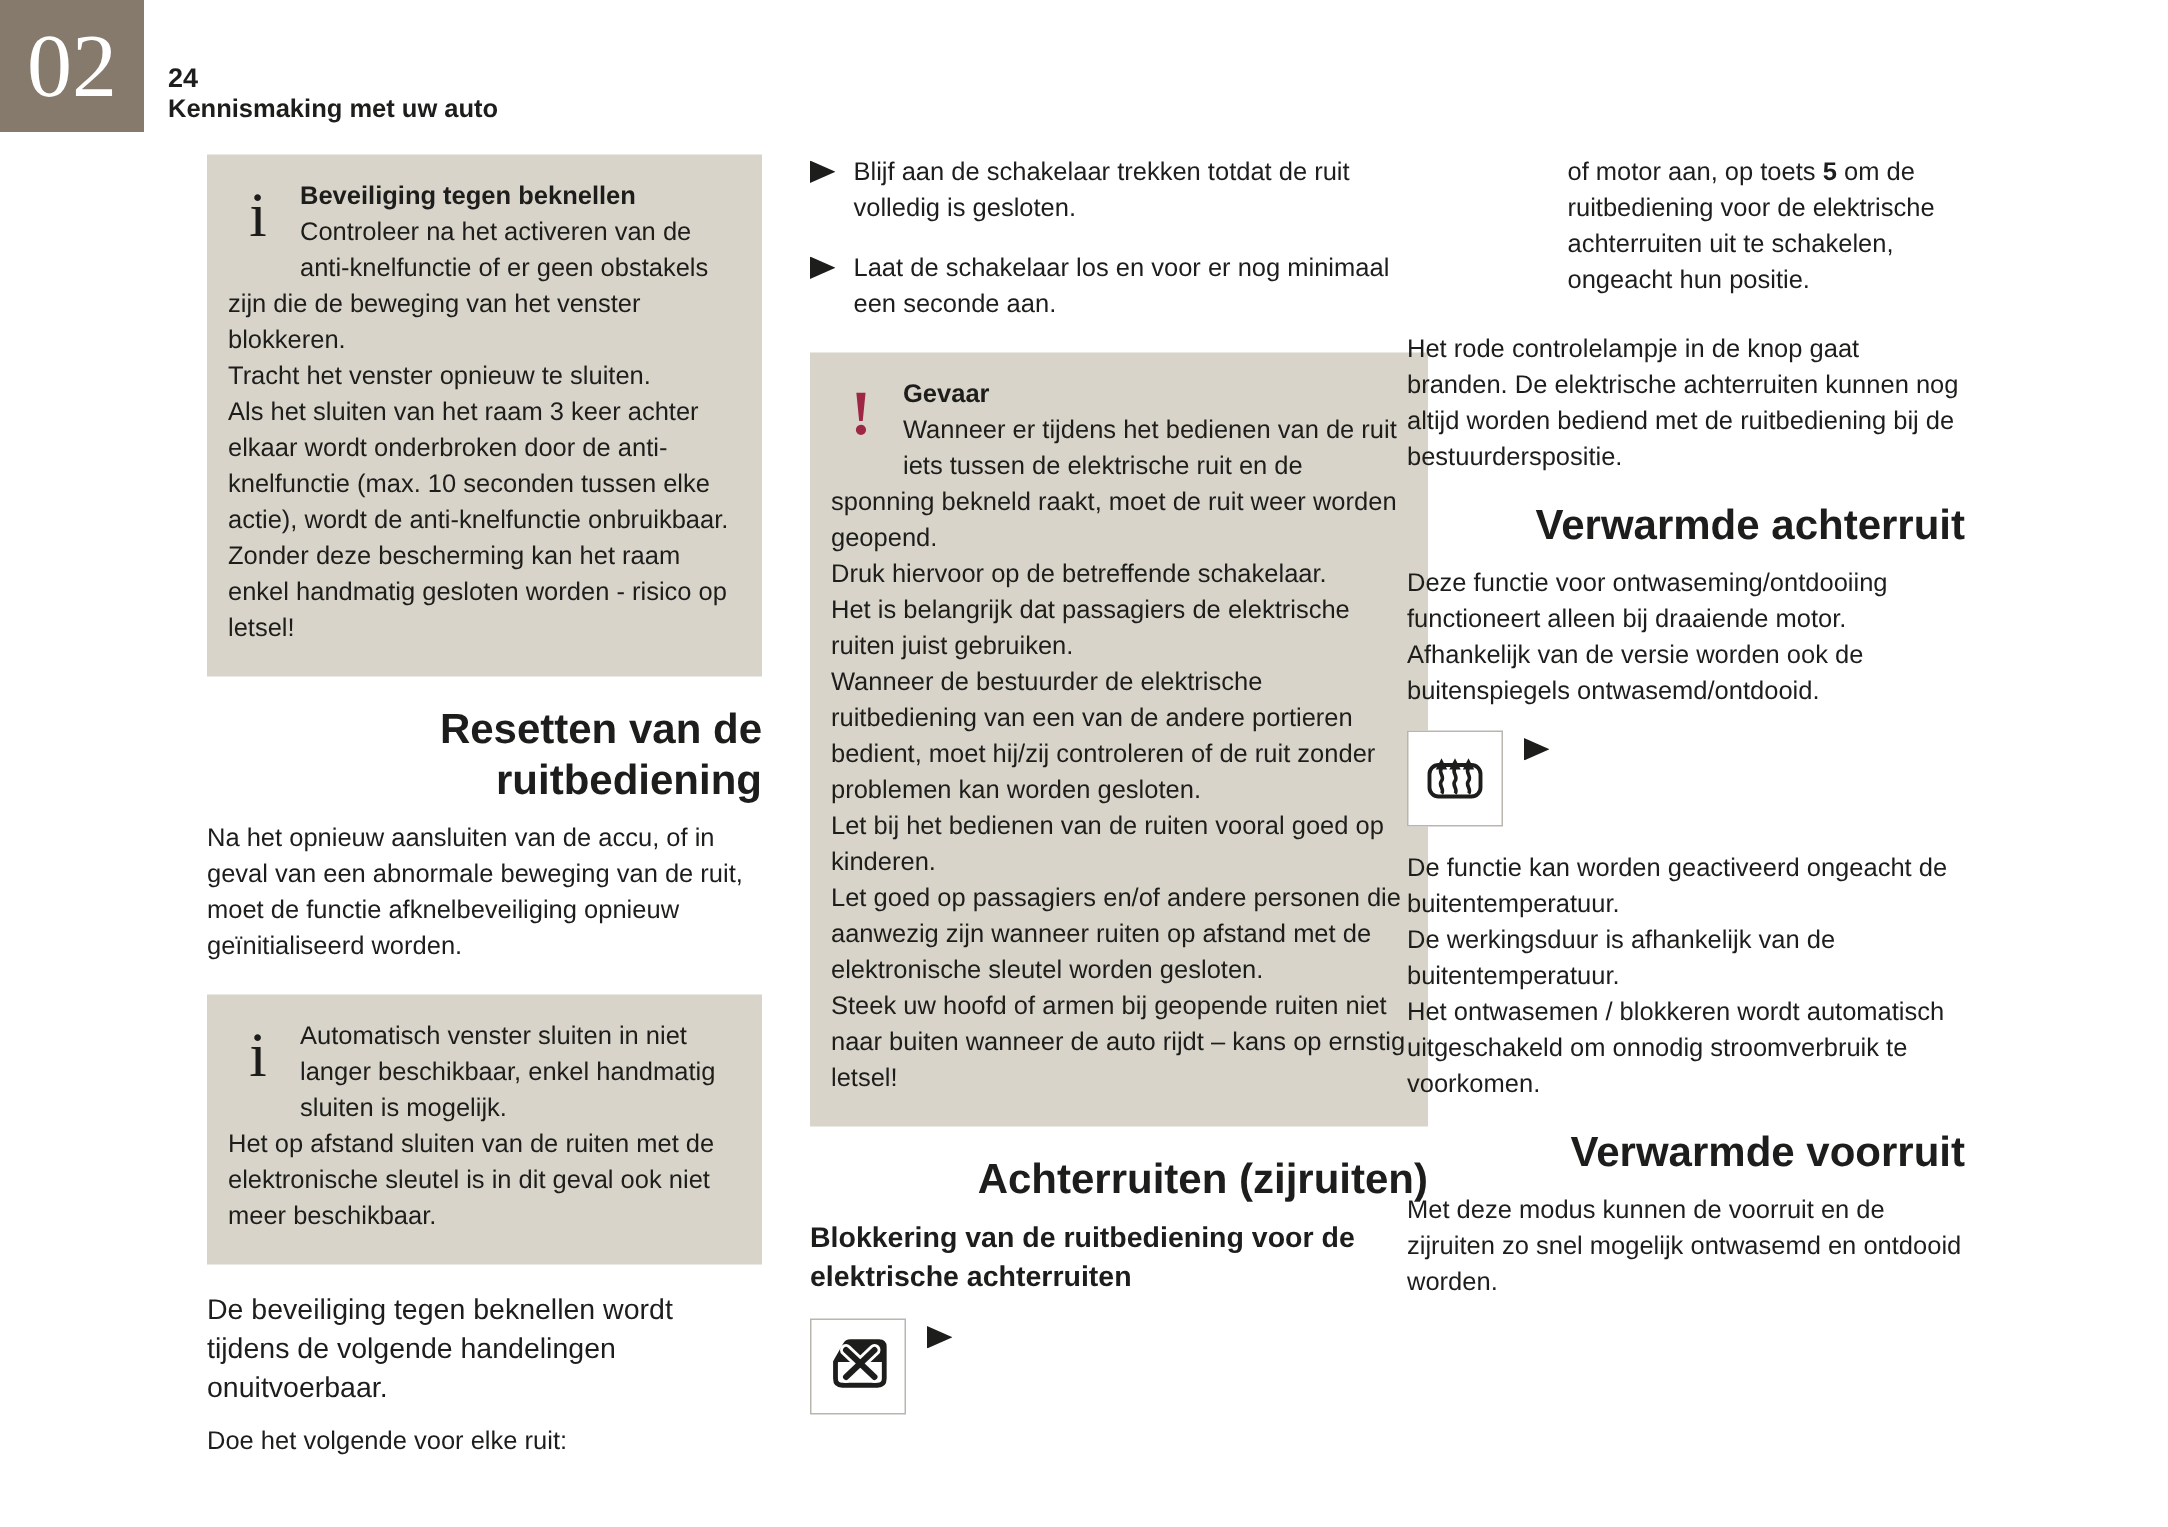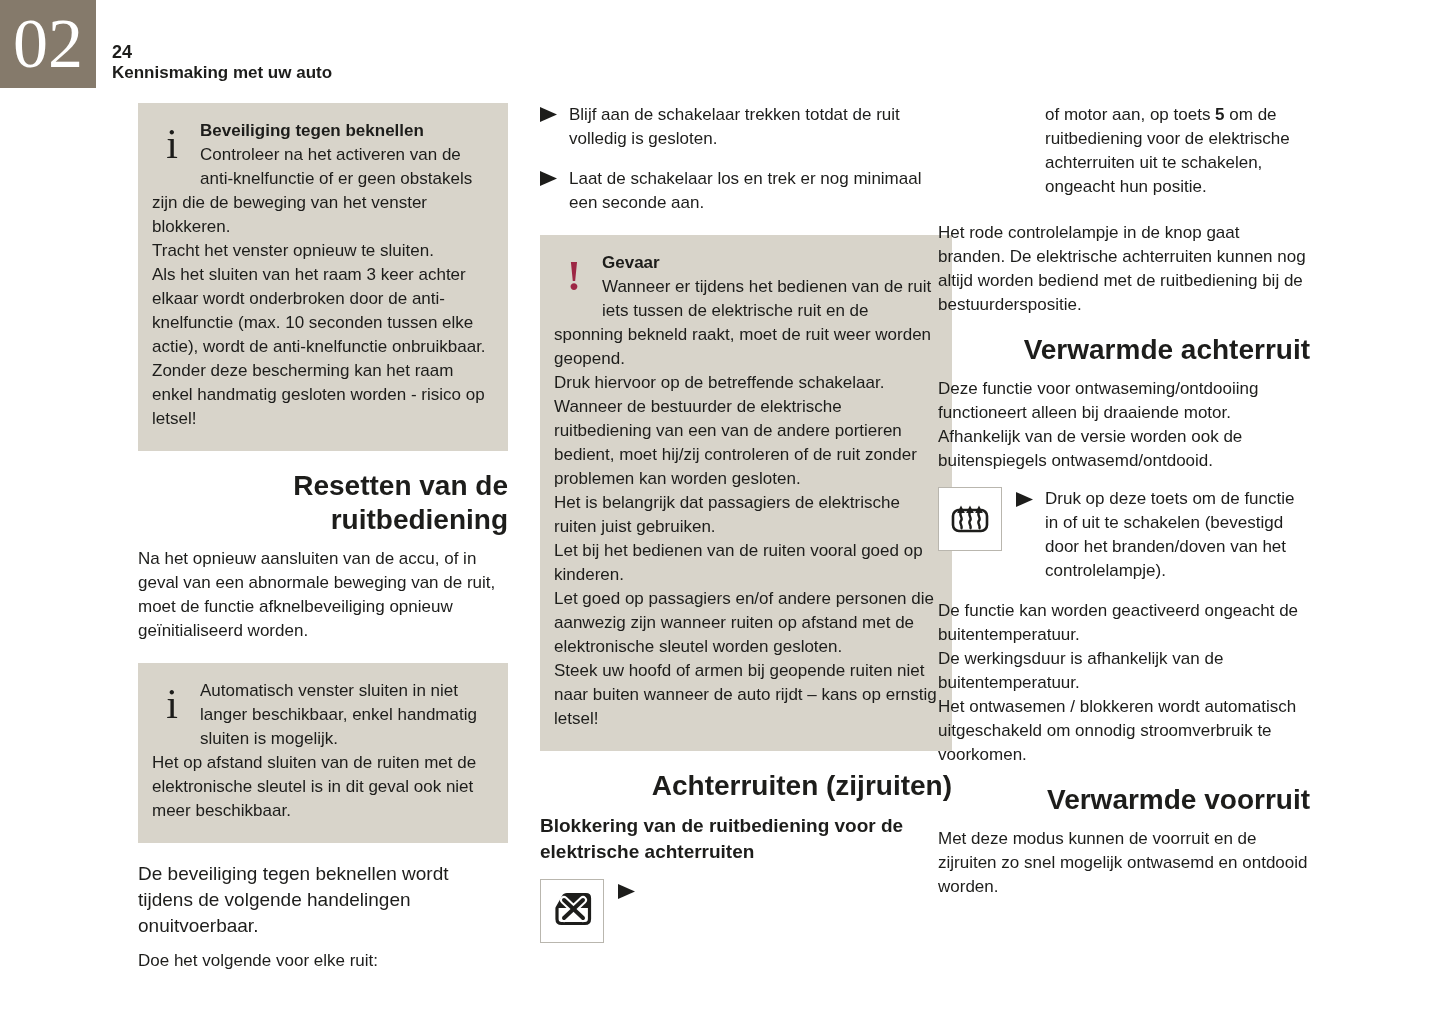--- a/index.html
+++ b/index.html
@@ -16,21 +16,21 @@
   
   .chapter-box {
     position: absolute;
     left: 0; top: 0;
     width: 96px; height: 88px;
     background: #857a6b;
     display: flex; align-items: center; justify-content: center;
   }
   .chapter-box .num {
     font-family: "Liberation Serif", serif;
-    font-size: 70px;
+    font-size: 60px;
     color: #ffffff;
     line-height: 1;
   }
   .page-head {
     position: absolute;
     left: 112px; top: 42px;
   }
   .page-head .pnum { font-size: 18px; font-weight: 700; line-height: 20px; }
   .page-head .ptitle { font-size: 17px; line-height: 22px; font-weight: bold; }
 
@@ -178,30 +178,30 @@
   </div>
 
   <div class="col col2">
 
     <div class="bullet">
       <span class="tri"></span>
       <span class="btext">Blijf aan de schakelaar trekken totdat de ruit volledig is gesloten.</span>
     </div>
     <div class="bullet">
       <span class="tri"></span>
-      <span class="btext">Laat de schakelaar los en trek er nog minimaal een seconde aan.</span>
+      <span class="btext">Laat de schakelaar los en voor er nog minimaal een seconde aan.</span>
     </div>
 
     <div class="note-box clearfix box-gap-top box-gap-bottom">
       <span class="float-icon"><span class="danger-glyph">!</span></span>
       <div class="box-title">Gevaar</div>
       <div class="body-line">Wanneer er tijdens het bedienen van de ruit iets tussen de elektrische ruit en de sponning bekneld raakt, moet de ruit weer worden geopend.</div>
       <div class="body-line">Druk hiervoor op de betreffende schakelaar.</div>
+      <div class="body-line">Het is belangrijk dat passagiers de elektrische ruiten juist gebruiken.</div>
       <div class="body-line">Wanneer de bestuurder de elektrische ruitbediening van een van de andere portieren bedient, moet hij/zij controleren of de ruit zonder problemen kan worden gesloten.</div>
-      <div class="body-line">Het is belangrijk dat passagiers de elektrische ruiten juist gebruiken.</div>
       <div class="body-line">Let bij het bedienen van de ruiten vooral goed op kinderen.</div>
       <div class="body-line">Let goed op passagiers en/of andere personen die aanwezig zijn wanneer ruiten op afstand met de elektronische sleutel worden gesloten.</div>
       <div class="body-line">Steek uw hoofd of armen bij geopende ruiten niet naar buiten wanneer de auto rijdt – kans op ernstig letsel!</div>
     </div>
 
     <h2 class="section">Achterruiten (zijruiten)</h2>
     <div class="subheading">Blokkering van de ruitbediening voor de elektrische achterruiten</div>
 
     <div class="icon-bullet">
       <span class="picto-box">
@@ -234,21 +234,20 @@
           <rect x="7" y="15" width="34" height="21" rx="6" fill="none" stroke="#1d1d1b" stroke-width="2.6"></rect>
           <path d="M15 34 c2.6 -2.8 -2.6 -5.6 0 -8.4 c2.6 -2.8 -2.6 -5.6 0 -8.4" fill="none" stroke="#1d1d1b" stroke-width="2.4"></path>
           <polygon points="15,10.5 11.2,18 18.8,18" fill="#1d1d1b"></polygon>
           <path d="M24 34 c2.6 -2.8 -2.6 -5.6 0 -8.4 c2.6 -2.8 -2.6 -5.6 0 -8.4" fill="none" stroke="#1d1d1b" stroke-width="2.4"></path>
           <polygon points="24,10.5 20.2,18 27.8,18" fill="#1d1d1b"></polygon>
           <path d="M33 34 c2.6 -2.8 -2.6 -5.6 0 -8.4 c2.6 -2.8 -2.6 -5.6 0 -8.4" fill="none" stroke="#1d1d1b" stroke-width="2.4"></path>
           <polygon points="33,10.5 29.2,18 36.8,18" fill="#1d1d1b"></polygon>
         </svg>
       </span>
       <span class="tri"></span>
-      <span class="btext">Druk op deze toets om de functie in of uit te schakelen (bevestigd door het branden/doven van het controlelampje).</span>
     </div>
 
     <div class="body-line">De functie kan worden geactiveerd ongeacht de buitentemperatuur.</div>
     <div class="body-line">De werkingsduur is afhankelijk van de buitentemperatuur.</div>
     <div class="body-line">Het ontwasemen / blokkeren wordt automatisch uitgeschakeld om onnodig stroomverbruik te voorkomen.</div>
 
     <h2 class="section">Verwarmde voorruit</h2>
     <p class="para">Met deze modus kunnen de voorruit en de zijruiten zo snel mogelijk ontwasemd en ontdooid worden.</p>
   </div>
 

